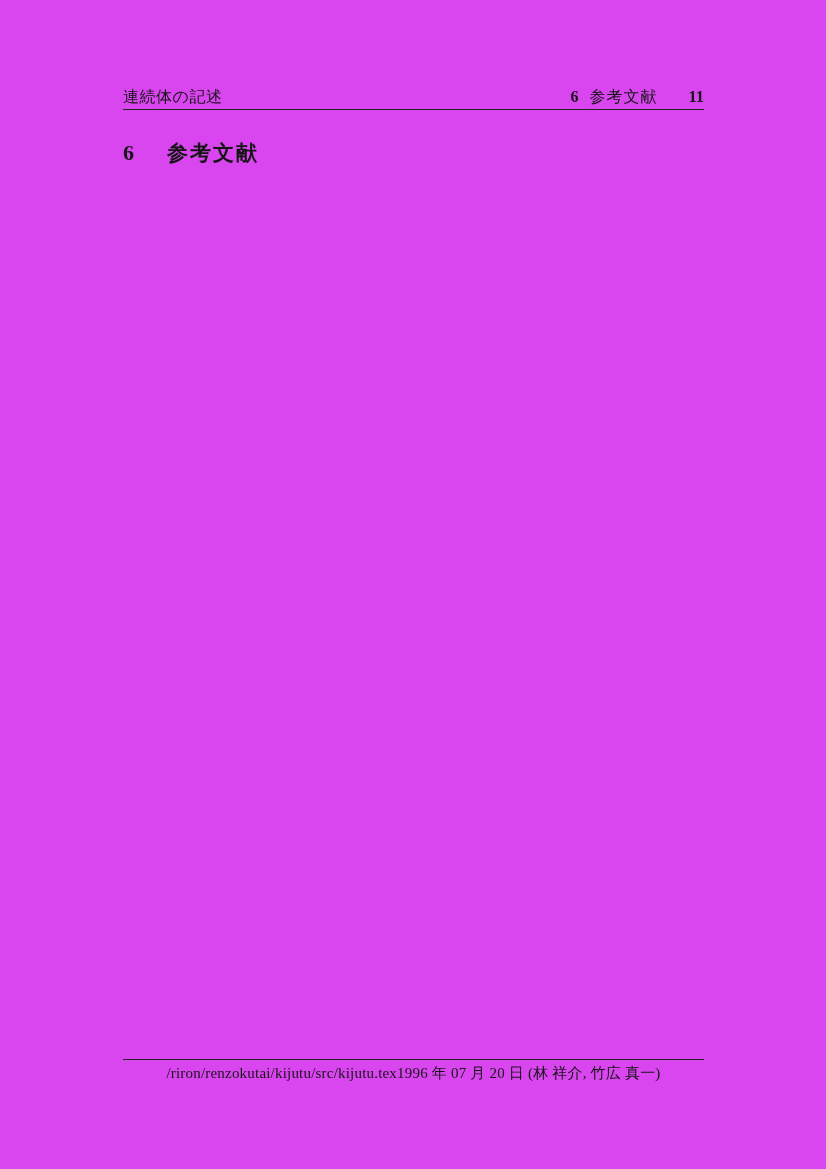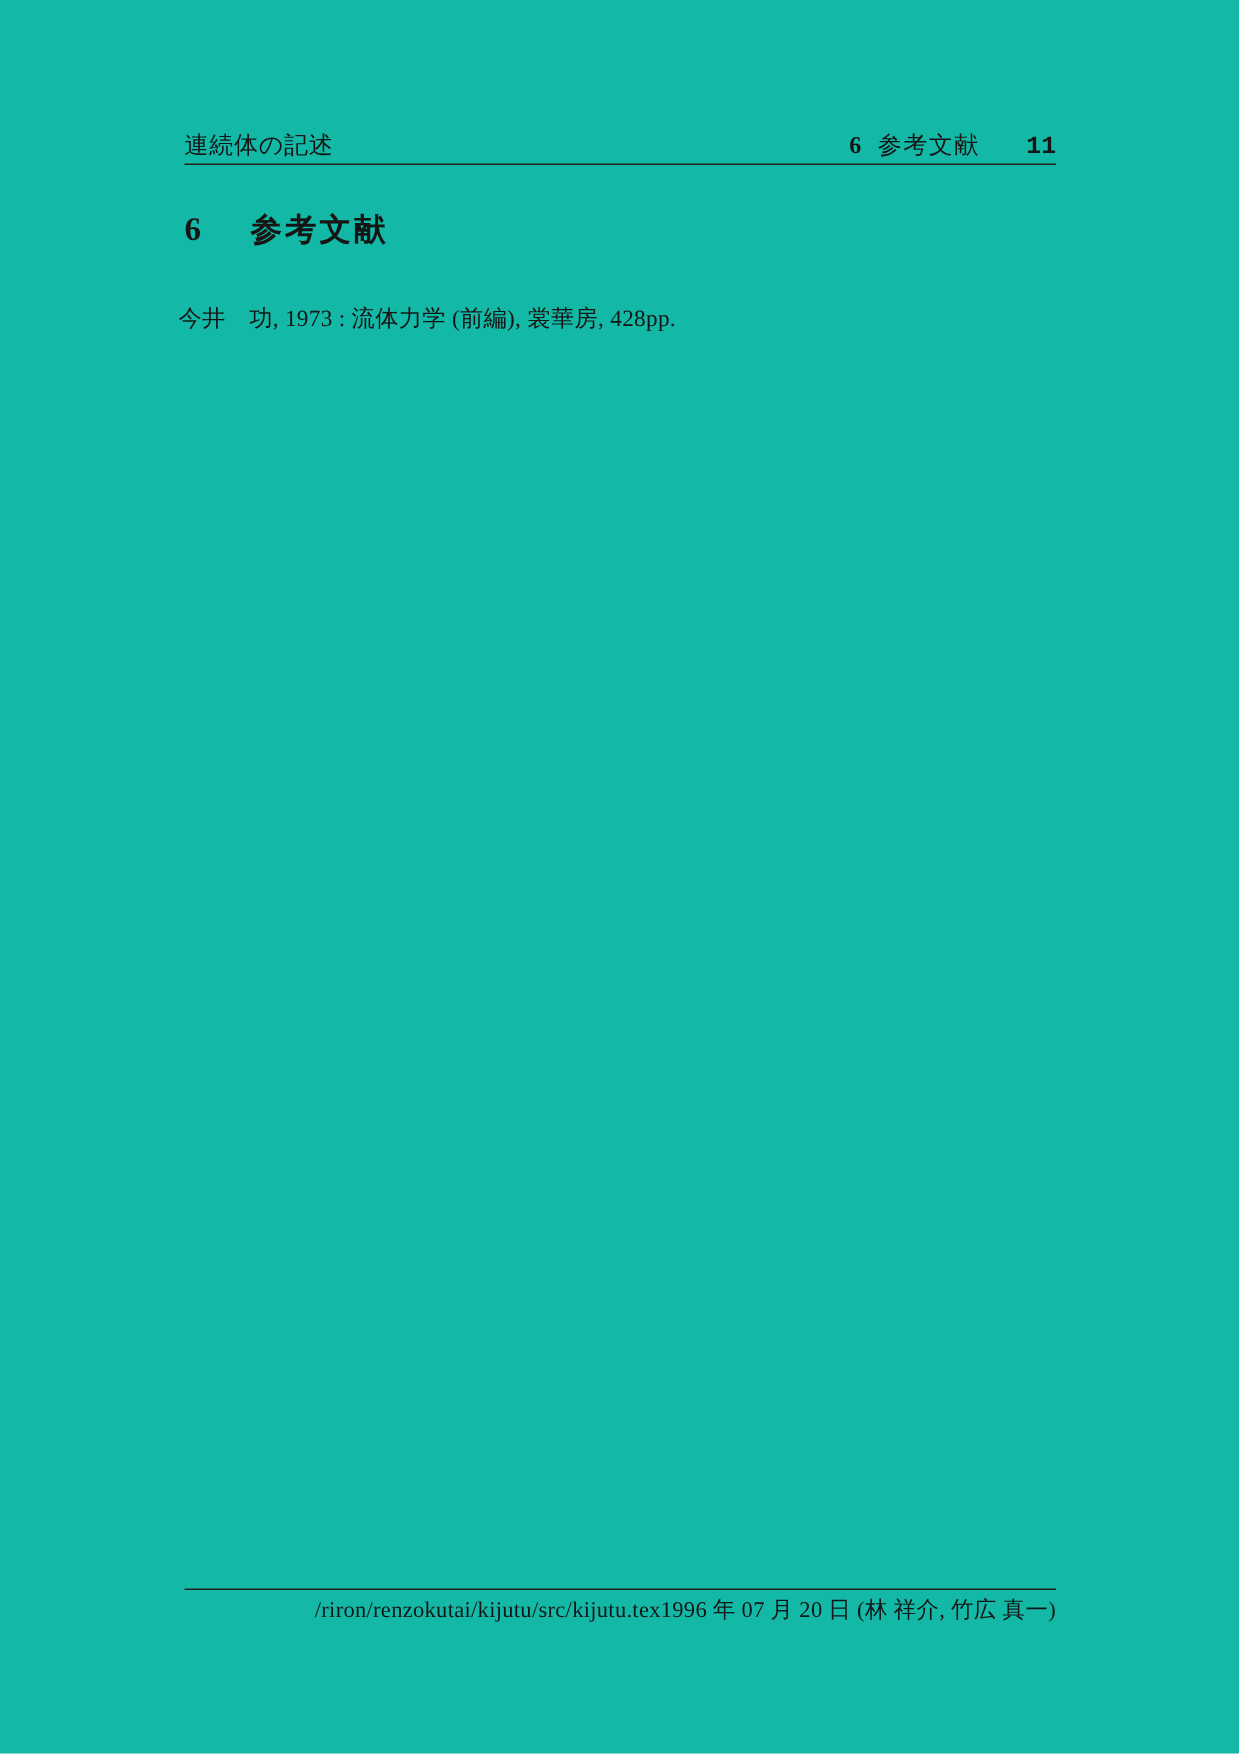--- a/index.html
+++ b/index.html
@@ -1,21 +1,21 @@
 <!DOCTYPE html>
 <html><head>
 <meta charset="utf-8">
 <style>
   * { margin: 0; padding: 0; box-sizing: border-box; }
   html, body { background: #e8e8e8; }
   #page {
     position: relative;
     width: 826px;
     height: 1169px;
-    background: #14b8a6;
+    background: #d946ef;
     margin: 0 auto;
     color: #151515;
     overflow: hidden;
   }
   .serif { font-family: "Liberation Serif", "DejaVu Serif", serif; }
   .sans  { font-family: "Liberation Sans", "DejaVu Sans", sans-serif; }
 
   
   .running-head {
     position: absolute;
@@ -40,21 +40,20 @@
   }
   .rh-section-name {
     font-size: 16px;
     margin-left: 11px;
     letter-spacing: 1px;
   }
   .rh-page-number {
     font-size: 16.5px;
     font-weight: bold;
     margin-left: 31px;
-    font-family: Liberation Mono, monospace;
   }
   .header-rule {
     position: absolute;
     left: 123px;
     top: 109px;
     width: 581px;
     height: 1px;
     background: #222222;
   }
 
@@ -98,21 +97,21 @@
     width: 581px;
     height: 1px;
     background: #222222;
   }
   .page-footer {
     position: absolute;
     left: 123px;
     top: 1064px;
     width: 581px;
     display: flex;
-    justify-content: flex-end;
+    justify-content: center;
     align-items: baseline;
   }
   .footer-path {
     font-size: 15px;
     letter-spacing: 0.2px;
   }
   .footer-date {
     font-size: 15px;
     letter-spacing: 0.2px;
   }
@@ -131,21 +130,20 @@
     </span>
   </div>
   <div class="header-rule"></div>
 
   <div class="section-heading">
     <span class="sec-num serif">6</span>
     <span class="sec-title sans">参考文献</span>
   </div>
 
   <div class="references">
-    <div class="reference-entry serif">今井　功, 1973 : 流体力学 (前編), 裳華房, 428pp.</div>
   </div>
 
   <div class="footer-rule"></div>
   <div class="page-footer">
     <span class="footer-path serif">/riron/renzokutai/kijutu/src/kijutu.tex</span>
     <span class="footer-date serif">1996 年 07 月 20 日 (林 祥介, 竹広 真一)</span>
   </div>
 
 </div>
 

